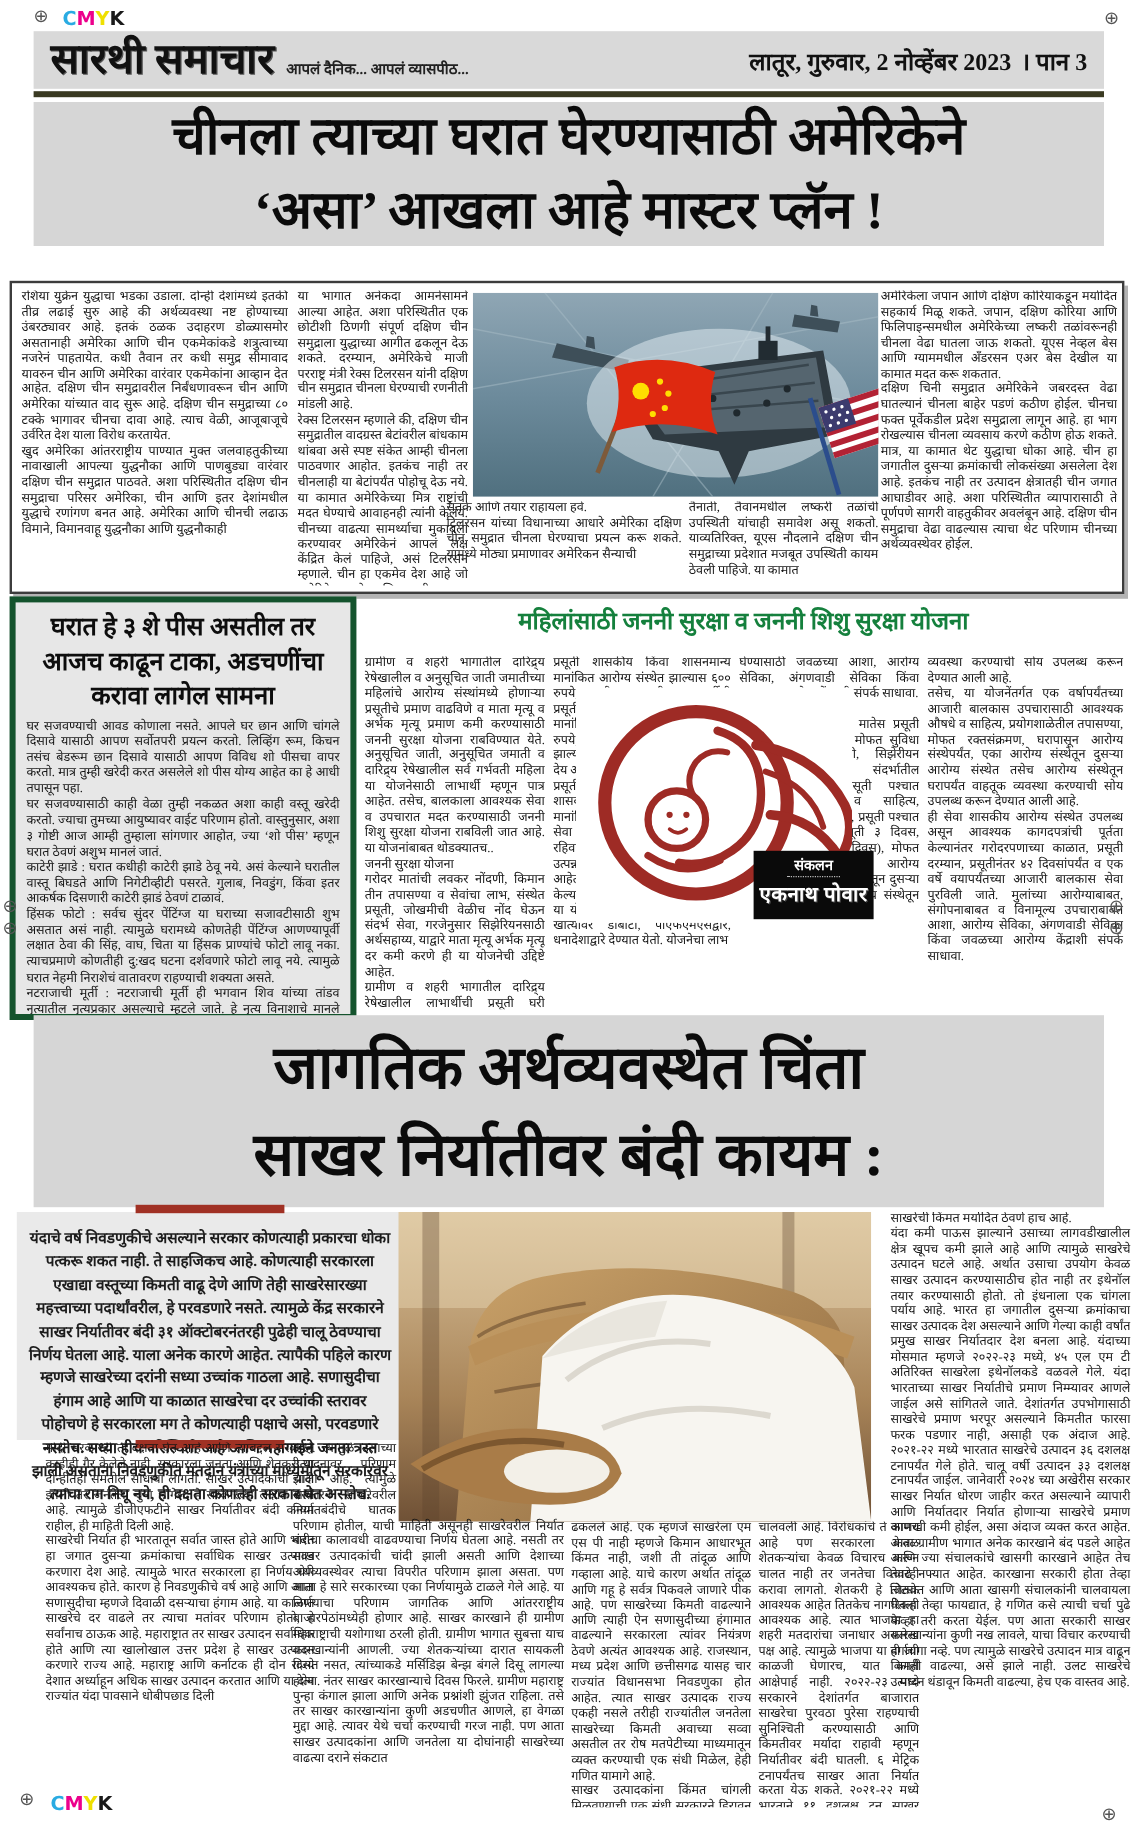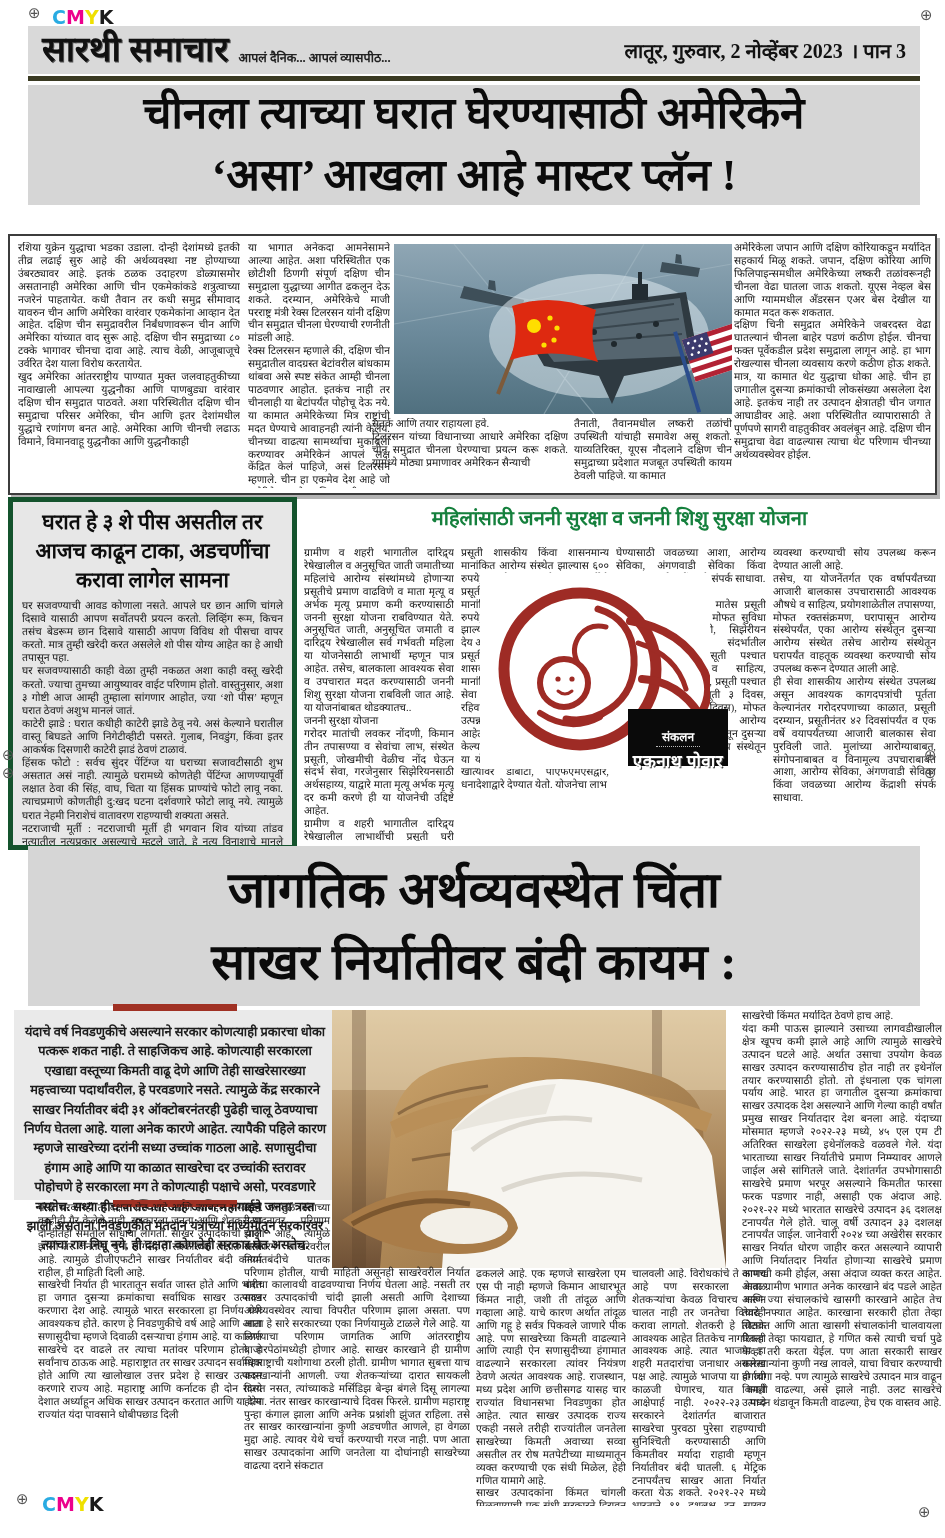--- a/index.html
+++ b/index.html
@@ -5,21 +5,21 @@
   * { margin:0; padding:0; box-sizing:border-box; }
   body { width:945px; height:1538px; position:relative; background:#ffffff;
          font-family:"Liberation Serif", serif; overflow:hidden; }
 
   .abs { position:absolute; }
 
   
   .regmark { position:absolute; color:#555; font-size:15px; line-height:15px;
              font-family:"DejaVu Sans", sans-serif; }
   .cmyk { position:absolute; font-family:"DejaVu Sans", sans-serif;
-          font-weight:bold; font-size:19px; letter-spacing:0px;text-align:center; }
+          font-weight:bold; font-size:16px; letter-spacing:0px;text-align:center; }
   .cmyk span { display:inline-block; }
   .cmyk .c{color:#29abe2;} .cmyk .m{color:#ec008c;}
   .cmyk .y{color:#efe000;} .cmyk .k{color:#1a1a1a;}
 
   
   .masthead { left:28px; top:26px; width:892px; height:48px; background:#d9d9d9;
               display:flex; align-items:center; padding:0 14px; }
   .mast-title { font-size:35px; font-weight:bold; color:#111; line-height:44px;
                 text-shadow:1px 1px 0 #555; }
   .mast-tagline { font-size:12.5px; font-weight:bold; color:#222; margin:14px 0 0 10px; }
@@ -54,21 +54,21 @@
   .show-body { font-size:10.5px; line-height:13.1px; text-align:justify;
                white-space:pre-line; color:#161616; }
 
   
   .janani { left:302px; top:497px; width:635px; height:346px; overflow:hidden; }
   .janani-head { font-size:20px; font-weight:bold; text-align:center; color:#15803d;
                  line-height:42px; }
   .janani-illu { position:absolute; left:178px; top:76px; width:230px; height:196px;
                  background:#fff; }
   .credit-box { position:absolute; left:326px; top:212px; width:100px; height:57px;
-                background:#0a0a0a; color:#fff; text-align:center; padding-top:18px; }
+                background:#0a0a0a; color:#fff; text-align:center; padding-top:3px; }
   .credit-label { font-size:12px; font-weight:bold; border-bottom:1px dotted #bbb;
                   display:inline-block; padding:0 6px 1px; }
   .credit-name { font-size:17px; font-weight:bold; letter-spacing:.5px;
                  text-shadow:1px 1px 0 #444; margin-top:2px; }
 
   
   .sugar { left:8px; top:1008px; width:929px; height:502px; }
   .intro-box { position:absolute; left:6px; top:2px; width:322px; height:190px;
                background:#eaeaea; padding:13px 10px; text-align:center; }
   .intro-box::before, .intro-box::after { content:""; position:absolute; left:50%;

